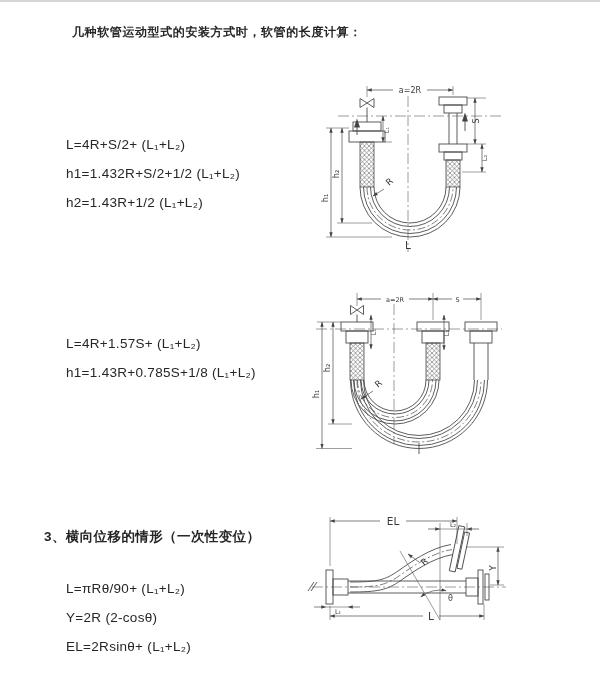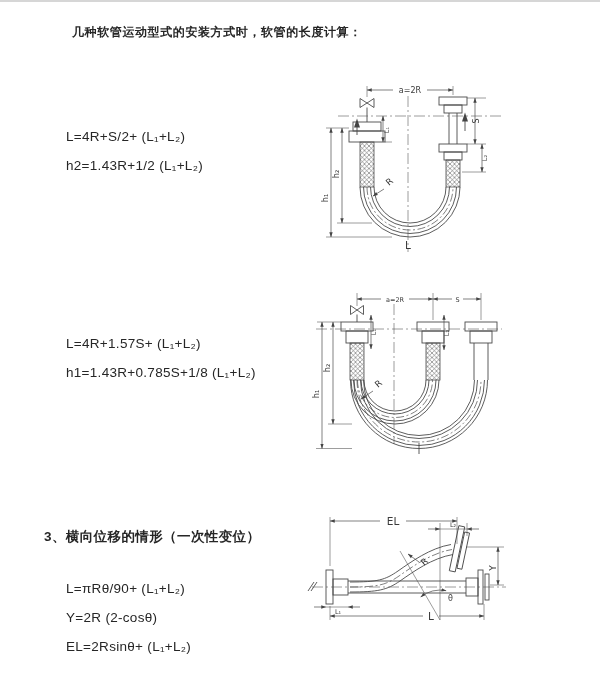--- a/index.html
+++ b/index.html
@@ -22,22 +22,23 @@
   .hatch{stroke:#4b4b4b;stroke-width:.8;}
   .t7{font-size:6.5px;}.t8{font-size:8px;}.t9{font-size:9px;}.t10{font-size:10.5px;}
 </style>
 </head>
 <body>
 
 <div class="page">
 
   <div class="title">几种软管运动型式的安装方式时，软管的长度计算：</div>
 
-  <div class="formulas" style="top:120px">
+  <div class="formulas" style="top:128px">
     <div class="formula">L=4R+S/2+ (L₁+L₂)</div>
+    <div class="formula">h1=1.432R+S/2+1/2 (L₁+L₂)</div>
     <div class="formula">h2=1.43R+1/2 (L₁+L₂)</div>
   </div>
 
   <div class="formulas" style="top:327px">
     <div class="formula">L=4R+1.57S+ (L₁+L₂)</div>
     <div class="formula">h1=1.43R+0.785S+1/8 (L₁+L₂)</div>
   </div>
 
   <div class="heading" style="top:526px">3、横向位移的情形（一次性变位）</div>
   <div class="formulas" style="top:572px">

